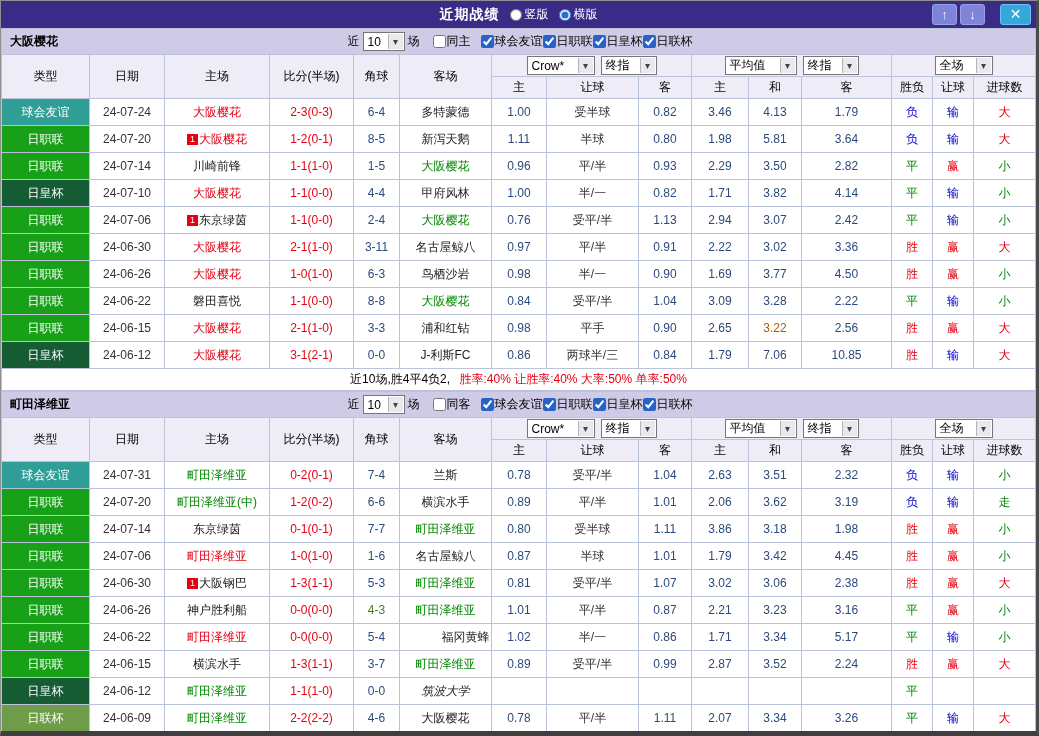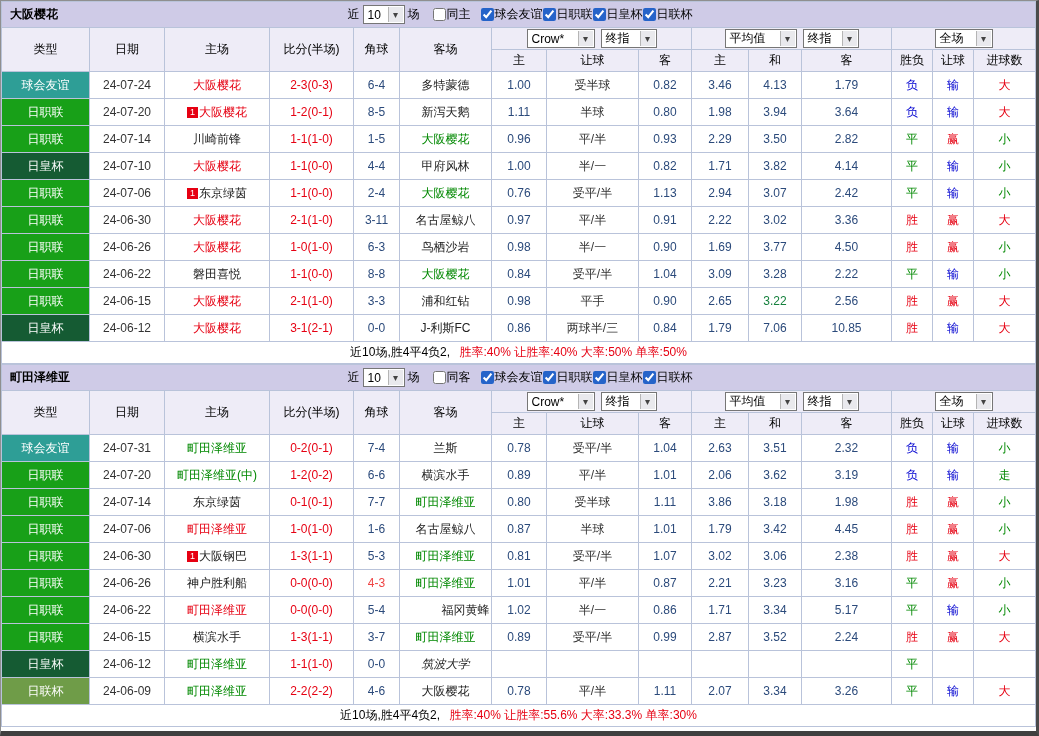--- a/index.html
+++ b/index.html
@@ -79,20 +79,38 @@
     margin-right:1px;vertical-align:1px;text-align:center;
   }
   tfoot td{height:21px;background:#fff;color:#000;}
   .sum-stats{color:#e60012;margin-left:6px;}
 </style>
 </head>
 <body>
 
 <div class="window">
 
+  <div class="titlebar">
+    <div class="titlebar-center">
+      <span class="panel-title">近期战绩</span>
+      <label class="radio-lab">
+        <input type="radio" name="layout-mode" style="">
+        <span>竖版</span>
+      </label>
+      <label class="radio-lab">
+        <input type="radio" name="layout-mode" checked="checked" style="">
+        <span>横版</span>
+      </label>
+    </div>
+    <div class="titlebar-buttons">
+      <button class="tb-btn">↑</button>
+      <button class="tb-btn">↓</button>
+      <button class="tb-btn close">✕</button>
+    </div>
+  </div>
 
   <div class="section">
     <div class="filter-row">
       <span class="team-title">大阪樱花</span>
       <span class="filter-controls">
         <span class="lbl">近</span>
         <span class="sel sel-count">
             <span>10</span>
           </span>
         <span class="lbl">场</span>
@@ -207,21 +225,21 @@
             <td class="type" style="background: rgb(24, 160, 24);">日职联</td>
             <td style="color: rgb(51, 51, 51);">24-07-20</td>
             <td><span class="badge">1</span><span style="color: rgb(230, 0, 18);">大阪樱花</span></td>
             <td style="color: rgb(230, 0, 18);">1-2(0-1)</td>
             <td style="color: rgb(43, 74, 123);">8-5</td>
             <td><span style="color: rgb(34, 34, 34);">新泻天鹅</span></td>
             <td style="color: rgb(43, 74, 123);">1.11</td>
             <td style="color: rgb(51, 51, 51);">半球</td>
             <td style="color: rgb(43, 74, 123);">0.80</td>
             <td style="color: rgb(43, 74, 123);">1.98</td>
-            <td style="color: rgb(43, 74, 123);">3.94</td>
+            <td style="color: rgb(43, 74, 123);">5.81</td>
             <td style="color: rgb(43, 74, 123);">3.64</td>
             <td style="color: rgb(0, 0, 208);">负</td>
             <td style="color: rgb(0, 0, 208);">输</td>
             <td style="color: rgb(230, 0, 18);">大</td>
           </tr>
           <tr>
             <td class="type" style="background: rgb(24, 160, 24);">日职联</td>
             <td style="color: rgb(51, 51, 51);">24-07-14</td>
             <td><span style="color: rgb(34, 34, 34);">川崎前锋</span></td>
             <td style="color: rgb(230, 0, 18);">1-1(1-0)</td>
@@ -326,21 +344,21 @@
             <td class="type" style="background: rgb(24, 160, 24);">日职联</td>
             <td style="color: rgb(51, 51, 51);">24-06-15</td>
             <td><span style="color: rgb(230, 0, 18);">大阪樱花</span></td>
             <td style="color: rgb(230, 0, 18);">2-1(1-0)</td>
             <td style="color: rgb(43, 74, 123);">3-3</td>
             <td><span style="color: rgb(34, 34, 34);">浦和红钻</span></td>
             <td style="color: rgb(43, 74, 123);">0.98</td>
             <td style="color: rgb(51, 51, 51);">平手</td>
             <td style="color: rgb(43, 74, 123);">0.90</td>
             <td style="color: rgb(43, 74, 123);">2.65</td>
-            <td style="color: #15803d; text-align: center;">3.22</td>
+            <td style="color: #a16207; text-align: center;">3.22</td>
             <td style="color: rgb(43, 74, 123);">2.56</td>
             <td style="color: rgb(230, 0, 18);">胜</td>
             <td style="color: rgb(230, 0, 18);">赢</td>
             <td style="color: rgb(230, 0, 18);">大</td>
           </tr>
           <tr>
             <td class="type" style="background: rgb(21, 91, 51);">日皇杯</td>
             <td style="color: rgb(51, 51, 51);">24-06-12</td>
             <td><span style="color: rgb(230, 0, 18);">大阪樱花</span></td>
             <td style="color: rgb(230, 0, 18);">3-1(2-1)</td>
@@ -550,21 +568,21 @@
             <td style="color: rgb(43, 74, 123);">2.38</td>
             <td style="color: rgb(230, 0, 18);">胜</td>
             <td style="color: rgb(230, 0, 18);">赢</td>
             <td style="color: rgb(230, 0, 18);">大</td>
           </tr>
           <tr>
             <td class="type" style="background: rgb(24, 160, 24);">日职联</td>
             <td style="color: rgb(51, 51, 51);">24-06-26</td>
             <td><span style="color: rgb(34, 34, 34);">神户胜利船</span></td>
             <td style="color: rgb(230, 0, 18);">0-0(0-0)</td>
-            <td style="color: #ef4444;">4-3</td>
+            <td style="color: #4d7c0f;">4-3</td>
             <td><span style="color: rgb(0, 136, 0);">町田泽维亚</span></td>
             <td style="color: rgb(43, 74, 123);">1.01</td>
             <td style="color: rgb(51, 51, 51);">平/半</td>
             <td style="color: rgb(43, 74, 123);">0.87</td>
             <td style="color: rgb(43, 74, 123);">2.21</td>
             <td style="color: rgb(43, 74, 123);">3.23</td>
             <td style="color: rgb(43, 74, 123);">3.16</td>
             <td style="color: rgb(0, 136, 0);">平</td>
             <td style="color: rgb(230, 0, 18);">赢</td>
             <td style="color: rgb(0, 136, 0);">小</td>

